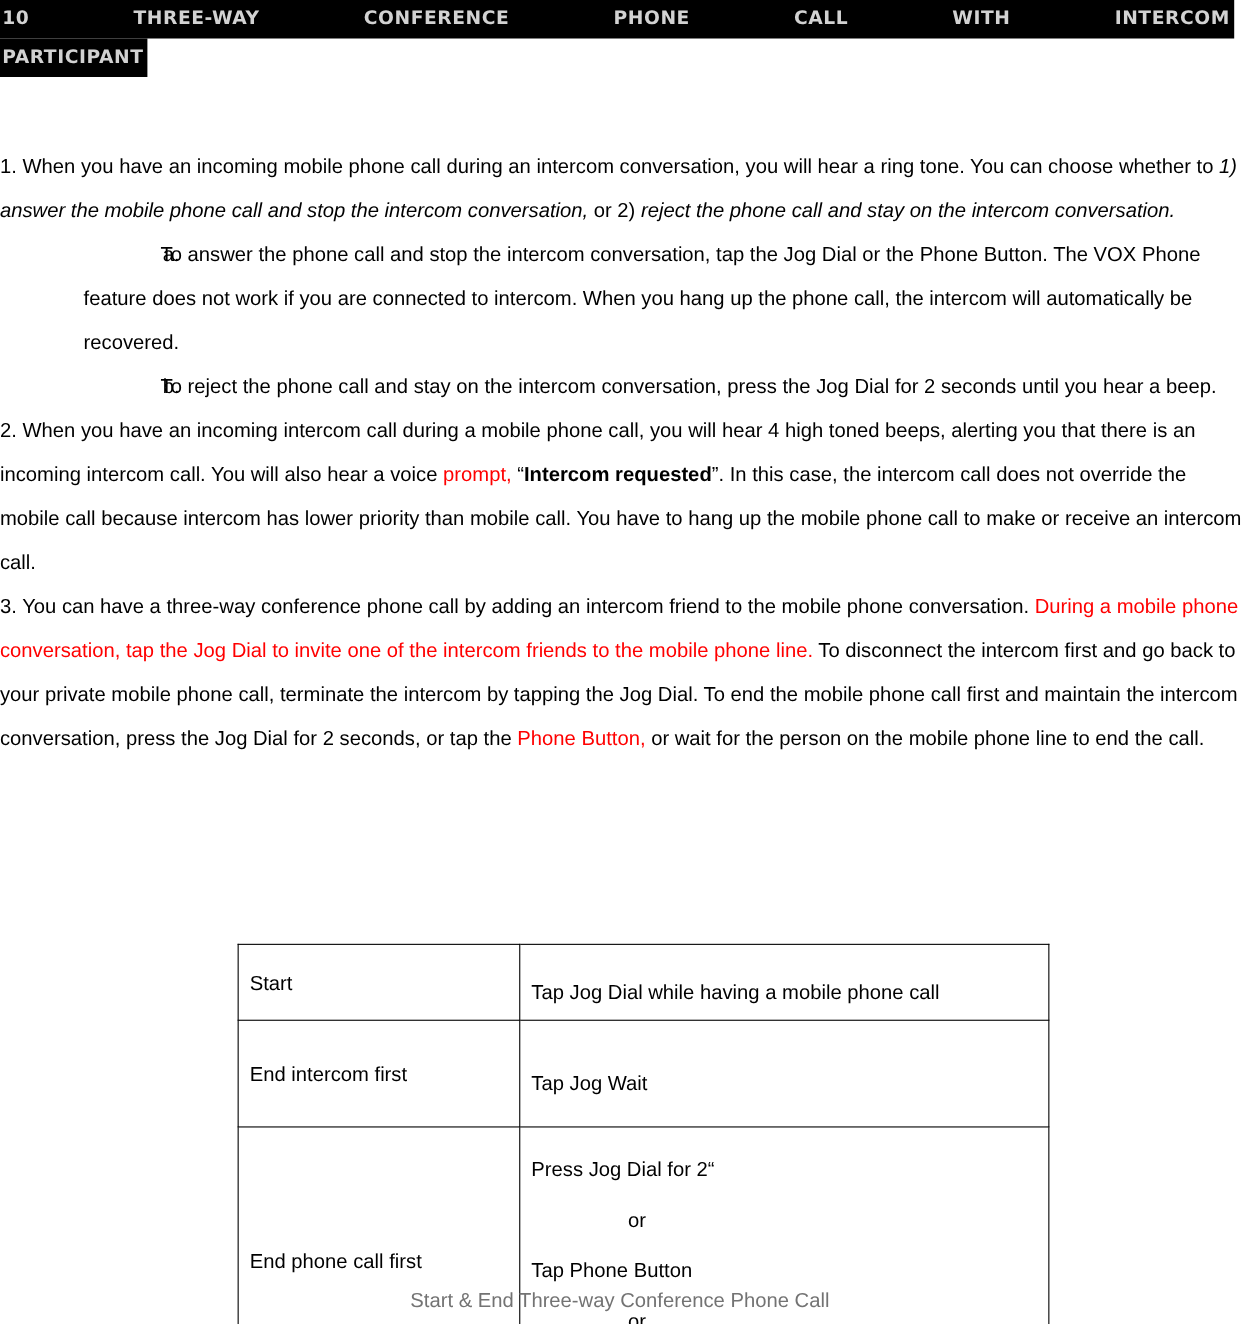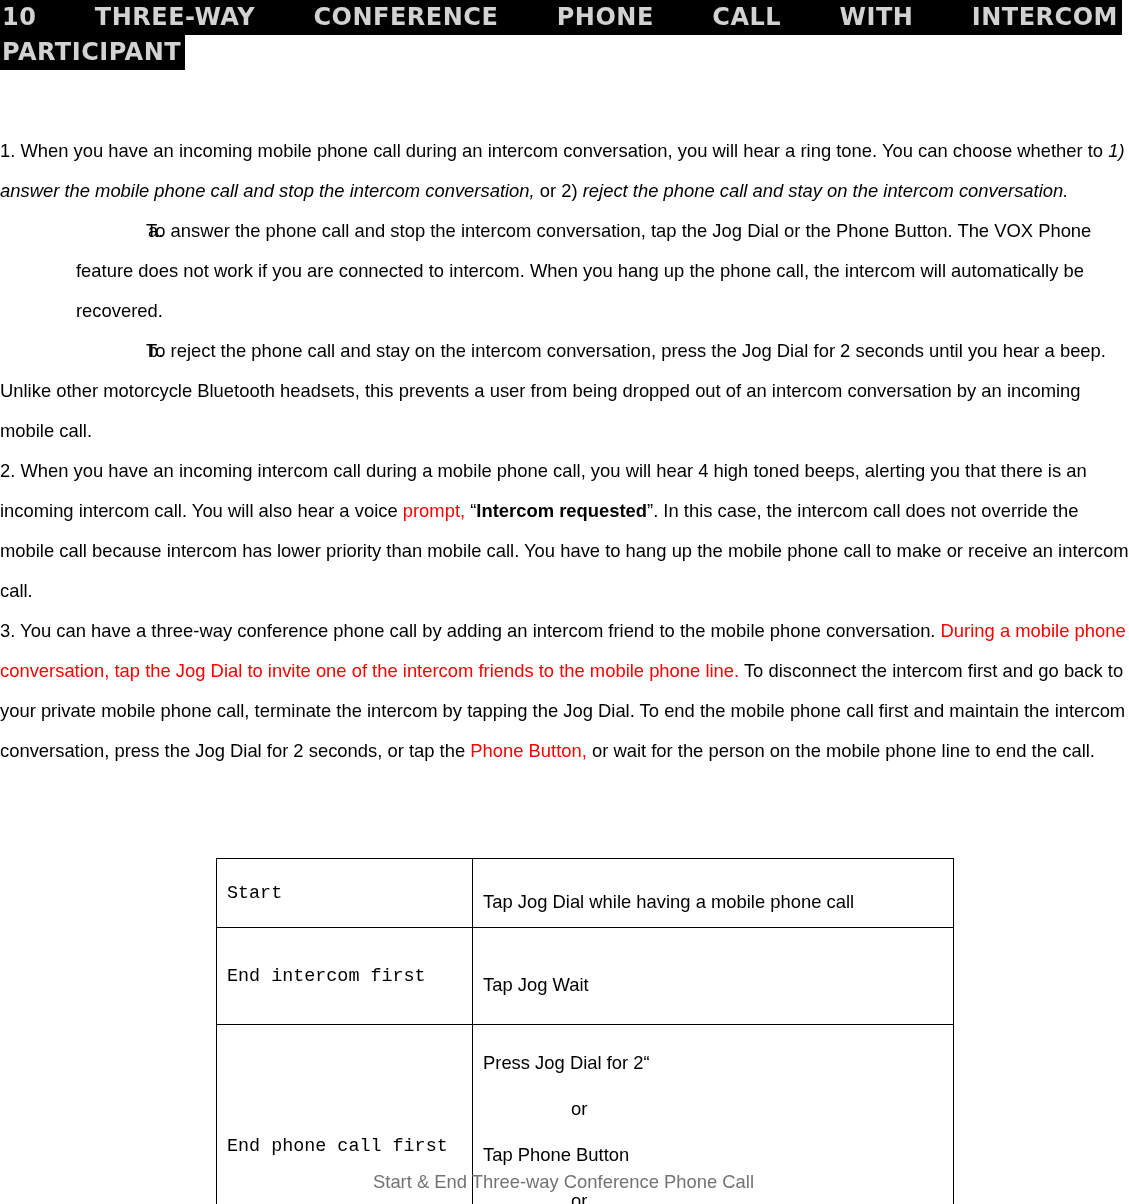--- a/index.html
+++ b/index.html
@@ -15,21 +15,21 @@
     overflow: hidden;
     position: relative;
   }
 
   
   .doc-title {
     margin: 0;
     padding: 0;
     font-family: "DejaVu Sans", sans-serif;
     font-weight: bold;
-    font-size: 24px;
+    font-size: 17px;
     line-height: 35px;
     letter-spacing: 0.5px;
     width: 1114px;
   }
   .title-line {
     display: block;
     white-space: nowrap;
   }
   .title-hl {
     background: #000000;
@@ -95,21 +95,21 @@
     table-layout: fixed;
   }
   table.info-table td {
     border: 1.6px solid #000000;
     font-size: 18.4px;
     line-height: 29px;
     padding: 6px 10px 6px 10px;
     vertical-align: middle;
     color: #000000;
   }
-  td.col-label { width: 235px; font-family: Liberation Mono, monospace; }
+  td.col-label { width: 235px; }
   td.col-value { width: 460px; }
   tr.row-start td { height: 56px; }
   tr.row-end-intercom td { height: 84px; }
   tr.row-end-phone td { height: 145px; }
   .or-line {
     padding-left: 88px;
   }
   .cell-lines span {
     display: block;
     margin-top: 17px;
@@ -137,21 +137,20 @@
 </h1>
 
 <div class="body-area">
 
   <p class="para"><span>1. When you have an incoming mobile phone call during an intercom conversation, you will hear a ring tone. You can choose whether to </span><em class="ital">1) answer the mobile phone call and stop the intercom conversation,</em><span> or 2) </span><em class="ital">reject the phone call and stay on the intercom conversation.</em></p>
 
   <p class="sub-item"><span class="marker">a.</span><span>To answer the  phone call and stop the intercom conversation, tap the Jog Dial or the Phone Button. The VOX Phone feature does not work if you are connected to intercom. When you hang up the phone call, the intercom will automatically be recovered.</span></p>
 
   <p class="sub-item"><span class="marker">b.</span><span>To reject the phone call and stay on the intercom conversation, press the Jog Dial for 2 seconds until you hear a beep.</span></p>
 
-  <p class="para">Unlike other motorcycle Bluetooth headsets, this prevents a user from being dropped out of an intercom conversation by an incoming mobile call.</p>
 
   <p class="para"><span>2. When you have an incoming intercom call during a mobile phone call, you will hear 4 high toned beeps, alerting you that there is an incoming intercom call. You will also hear a voice </span><span class="red">prompt,</span><span> “</span><strong class="bold">Intercom requested</strong><span>”. In this case, the intercom call does not override the mobile call because intercom has lower priority than mobile call. You have to hang up the mobile phone call to make or receive an intercom call.</span></p>
 
   <p class="para"><span>3. You can have a three-way conference phone call by adding an intercom friend to the mobile phone conversation. </span><span class="red">During a mobile phone conversation, tap the Jog Dial to invite one of the intercom friends to the mobile phone line.</span><span> To disconnect the intercom first and go back to your private mobile phone call, terminate the intercom by tapping the Jog Dial. To end the mobile phone call first and maintain the intercom conversation, press the Jog Dial for 2 seconds, or tap the </span><span class="red">Phone Button,</span><span> or wait for the person on the mobile phone line to end the call.</span></p>
 
 </div>
 
 <div class="table-wrap">
   <table class="info-table">
     <tbody>

